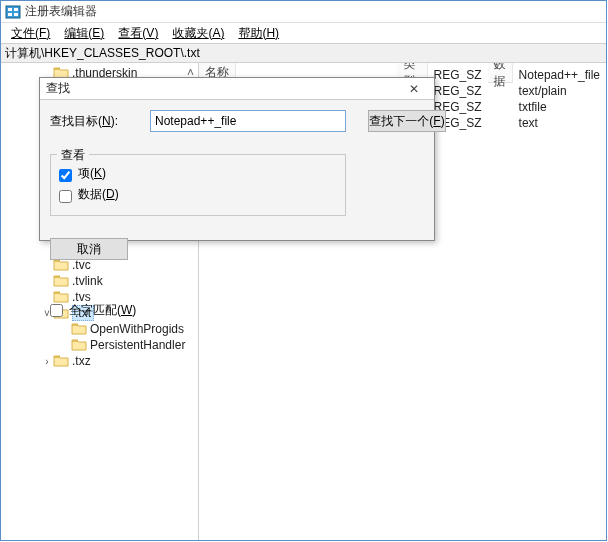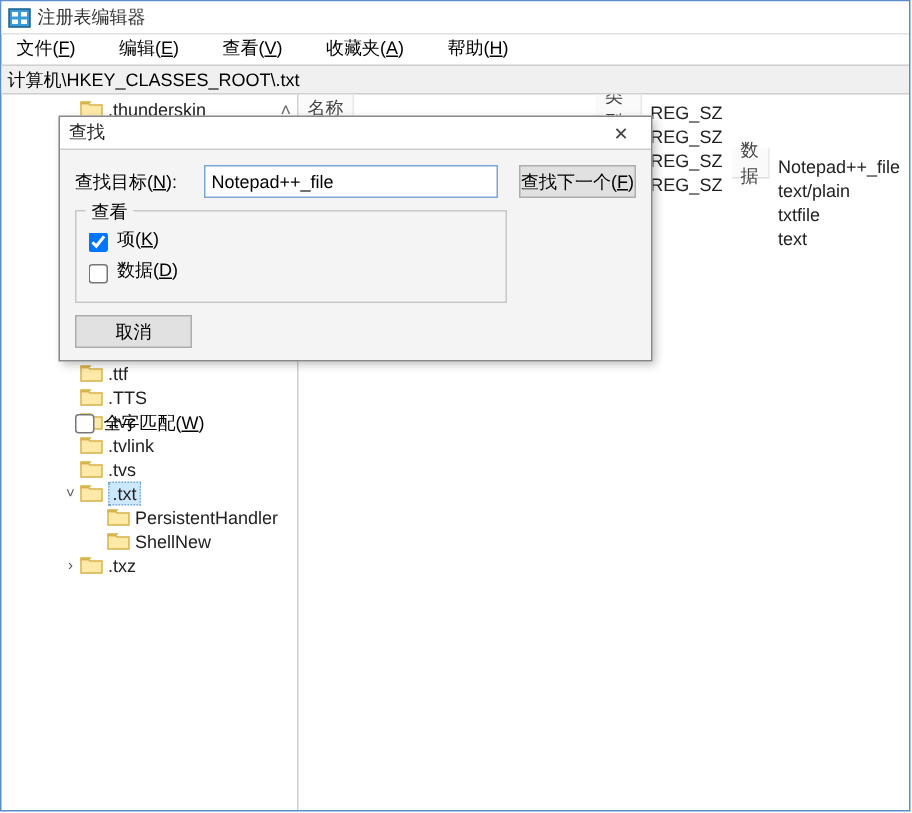--- a/index.html
+++ b/index.html
@@ -4,21 +4,21 @@
 <style>
 * { box-sizing: border-box; margin: 0; padding: 0; font-family: "Microsoft YaHei", "Segoe UI", sans-serif; font-size: 12px; }
 body { background: #fff; width: 608px; height: 542px; overflow: hidden; position: relative; }
 
 .window { border: 1px solid #5a8ec8; width: 607px; height: 541px; background: #fff; display: flex; flex-direction: column; }
 .titlebar { height: 22px; background: #fff; display: flex; align-items: center; padding: 0 4px; border-bottom: 1px solid #e0e0e0; }
 .titlebar .icon { width: 16px; height: 16px; margin-right: 4px; }
 .titlebar .icon svg { width: 16px; height: 16px; }
 .titlebar .title { color: #333; }
 
-.menubar { height: 20px; display: flex; align-items: flex-end; padding: 0 4px; gap: 17px; }
+.menubar { height: 20px; display: flex; align-items: flex-start; padding: 0 4px; gap: 2px; text-decoration: underline; }
 .menubar .menu-item { padding: 2px 6px; cursor: default; }
 .menubar u { text-decoration: underline; }
 
 .addressbar { height: 20px; background: #f0f0f0; border-top: 1px solid #d0d0d0; border-bottom: 1px solid #d0d0d0; display: flex; align-items: center; padding: 0 4px; }
 .addressbar span { color: #000000; }
 
 .content { flex: 1; display: flex; overflow: hidden; }
 .tree-pane { width: 198px; border-right: 1px solid #d0d0d0; overflow: auto; position: relative; }
 .list-pane { flex: 1; display: flex; overflow: hidden; }
 
@@ -30,28 +30,28 @@
 .tree-item .label { color: #222; }
 .tree-item.selected .label { background: #cce8ff; border: 1px dotted #7aa7d8; padding: 0 2px; }
 
 .list-col { display: flex; flex-direction: row; }
 .list-header { height: 20px; border-bottom: 1px solid #e0e0e0; display: flex; align-items: center; padding: 0 6px; color: #444; background: #fafafa; border-right: 1px solid #e8e8e8; }
 .list-body { padding: 4px 6px; }
 .list-row { height: 16px; display: flex; align-items: center; color: #222; }
 
 .col-name { width: 220px; }
 .col-type { width: 100px; }
-.col-data { flex: 1; margin-top: 36px; }
+.col-data { flex: 1; }
 
 
 .find-dialog { position: absolute; left: 39px; top: 77px; width: 396px; height: 164px; background: #f4f4f4; border: 1px solid #888; box-shadow: 2px 2px 6px rgba(0,0,0,0.25); z-index: 10; }
 .find-dialog .dlg-title { height: 22px; background: #fff; display: flex; align-items: center; justify-content: space-between; padding: 0 6px; border-bottom: 1px solid #ccc; }
 .find-dialog .dlg-title .t { color: #222; }
 .find-dialog .dlg-close { width: 28px; text-align: center; cursor: default; color: #444; }
-.find-dialog .dlg-body { padding: 10px 10px 6px 10px; display: grid; grid-template-columns: auto 1fr auto; grid-template-rows: auto auto; column-gap: 8px; row-gap: 8px; }
+.find-dialog .dlg-body { padding: 10px 10px 6px 10px; display: grid; grid-template-columns: auto 1fr auto; grid-template-rows: auto auto; column-gap: 8px; row-gap: 8px; gap: 22px; }
 .find-dialog .row1-label { align-self: center; }
 .find-dialog .input { border: 1px solid #7aa7d8; background: #fff; height: 22px; padding: 2px 4px; outline: none; width: 196px; }
 .find-dialog .btn { width: 78px; height: 22px; border: 1px solid #adadad; background: #e1e1e1; text-align: center; line-height: 20px; cursor: default; }
 .find-dialog .group { border: 1px solid #c8c8c8; padding: 6px 8px 8px 8px; grid-column: 1 / span 2; position: relative; }
 .find-dialog .group .legend { position: absolute; top: -8px; left: 6px; background: #f4f4f4; padding: 0 4px; }
 .find-dialog .check-row { display: flex; align-items: flex-end; margin: 4px 0; }
 .find-dialog .check-row input { margin-right: 6px; }
 .find-dialog .bottom-check { padding: 4px 10px 8px 10px; display: flex; align-items: center; margin-top: 32px; }
 .find-dialog .bottom-check input { margin-right: 6px; }
 
@@ -199,29 +199,20 @@
               </svg></span>
             <span class="label">.ttf</span>
           </div>
           <div class="tree-item">
             <span class="indent" style="width:38px"></span>
             <span class="twisty"></span>
             <span class="folder-icon"><svg class="folder-svg" width="16" height="14" viewBox="0 0 16 14">
                 <path d="M1 3 L6 3 L7 4 L15 4 L15 12 L1 12 Z" fill="#ffe9a8" stroke="#d8b34a"></path>
                 <path d="M1 3 L6 3 L7 2 L1 2 Z" fill="#ffe08a" stroke="#d8b34a"></path>
               </svg></span>
-            <span class="label">.TTS</span>
-          </div>
-          <div class="tree-item">
-            <span class="indent" style="width:38px"></span>
-            <span class="twisty"></span>
-            <span class="folder-icon"><svg class="folder-svg" width="16" height="14" viewBox="0 0 16 14">
-                <path d="M1 3 L6 3 L7 4 L15 4 L15 12 L1 12 Z" fill="#ffe9a8" stroke="#d8b34a"></path>
-                <path d="M1 3 L6 3 L7 2 L1 2 Z" fill="#ffe08a" stroke="#d8b34a"></path>
-              </svg></span>
             <span class="label">.tvc</span>
           </div>
           <div class="tree-item">
             <span class="indent" style="width:38px"></span>
             <span class="twisty"></span>
             <span class="folder-icon"><svg class="folder-svg" width="16" height="14" viewBox="0 0 16 14">
                 <path d="M1 3 L6 3 L7 4 L15 4 L15 12 L1 12 Z" fill="#ffe9a8" stroke="#d8b34a"></path>
                 <path d="M1 3 L6 3 L7 2 L1 2 Z" fill="#ffe08a" stroke="#d8b34a"></path>
               </svg></span>
             <span class="label">.tvlink</span>
@@ -244,30 +235,30 @@
               </svg></span>
             <span class="label">.txt</span>
           </div>
           <div class="tree-item">
             <span class="indent" style="width:56px"></span>
             <span class="twisty"></span>
             <span class="folder-icon"><svg class="folder-svg" width="16" height="14" viewBox="0 0 16 14">
                 <path d="M1 3 L6 3 L7 4 L15 4 L15 12 L1 12 Z" fill="#ffe9a8" stroke="#d8b34a"></path>
                 <path d="M1 3 L6 3 L7 2 L1 2 Z" fill="#ffe08a" stroke="#d8b34a"></path>
               </svg></span>
+            <span class="label">OpenWithProgids</span>
+          </div>
+          <div class="tree-item">
+            <span class="indent" style="width:56px"></span>
+            <span class="twisty"></span>
+            <span class="folder-icon"><svg class="folder-svg" width="16" height="14" viewBox="0 0 16 14">
+                <path d="M1 3 L6 3 L7 4 L15 4 L15 12 L1 12 Z" fill="#ffe9a8" stroke="#d8b34a"></path>
+                <path d="M1 3 L6 3 L7 2 L1 2 Z" fill="#ffe08a" stroke="#d8b34a"></path>
+              </svg></span>
             <span class="label">PersistentHandler</span>
-          </div>
-          <div class="tree-item">
-            <span class="indent" style="width:56px"></span>
-            <span class="twisty"></span>
-            <span class="folder-icon"><svg class="folder-svg" width="16" height="14" viewBox="0 0 16 14">
-                <path d="M1 3 L6 3 L7 4 L15 4 L15 12 L1 12 Z" fill="#ffe9a8" stroke="#d8b34a"></path>
-                <path d="M1 3 L6 3 L7 2 L1 2 Z" fill="#ffe08a" stroke="#d8b34a"></path>
-              </svg></span>
-            <span class="label">ShellNew</span>
           </div>
           <div class="tree-item">
             <span class="indent" style="width:38px"></span>
             <span class="twisty">›</span>
             <span class="folder-icon"><svg class="folder-svg" width="16" height="14" viewBox="0 0 16 14">
                 <path d="M1 3 L6 3 L7 4 L15 4 L15 12 L1 12 Z" fill="#ffe9a8" stroke="#d8b34a"></path>
                 <path d="M1 3 L6 3 L7 2 L1 2 Z" fill="#ffe08a" stroke="#d8b34a"></path>
               </svg></span>
             <span class="label">.txz</span>
           </div>

